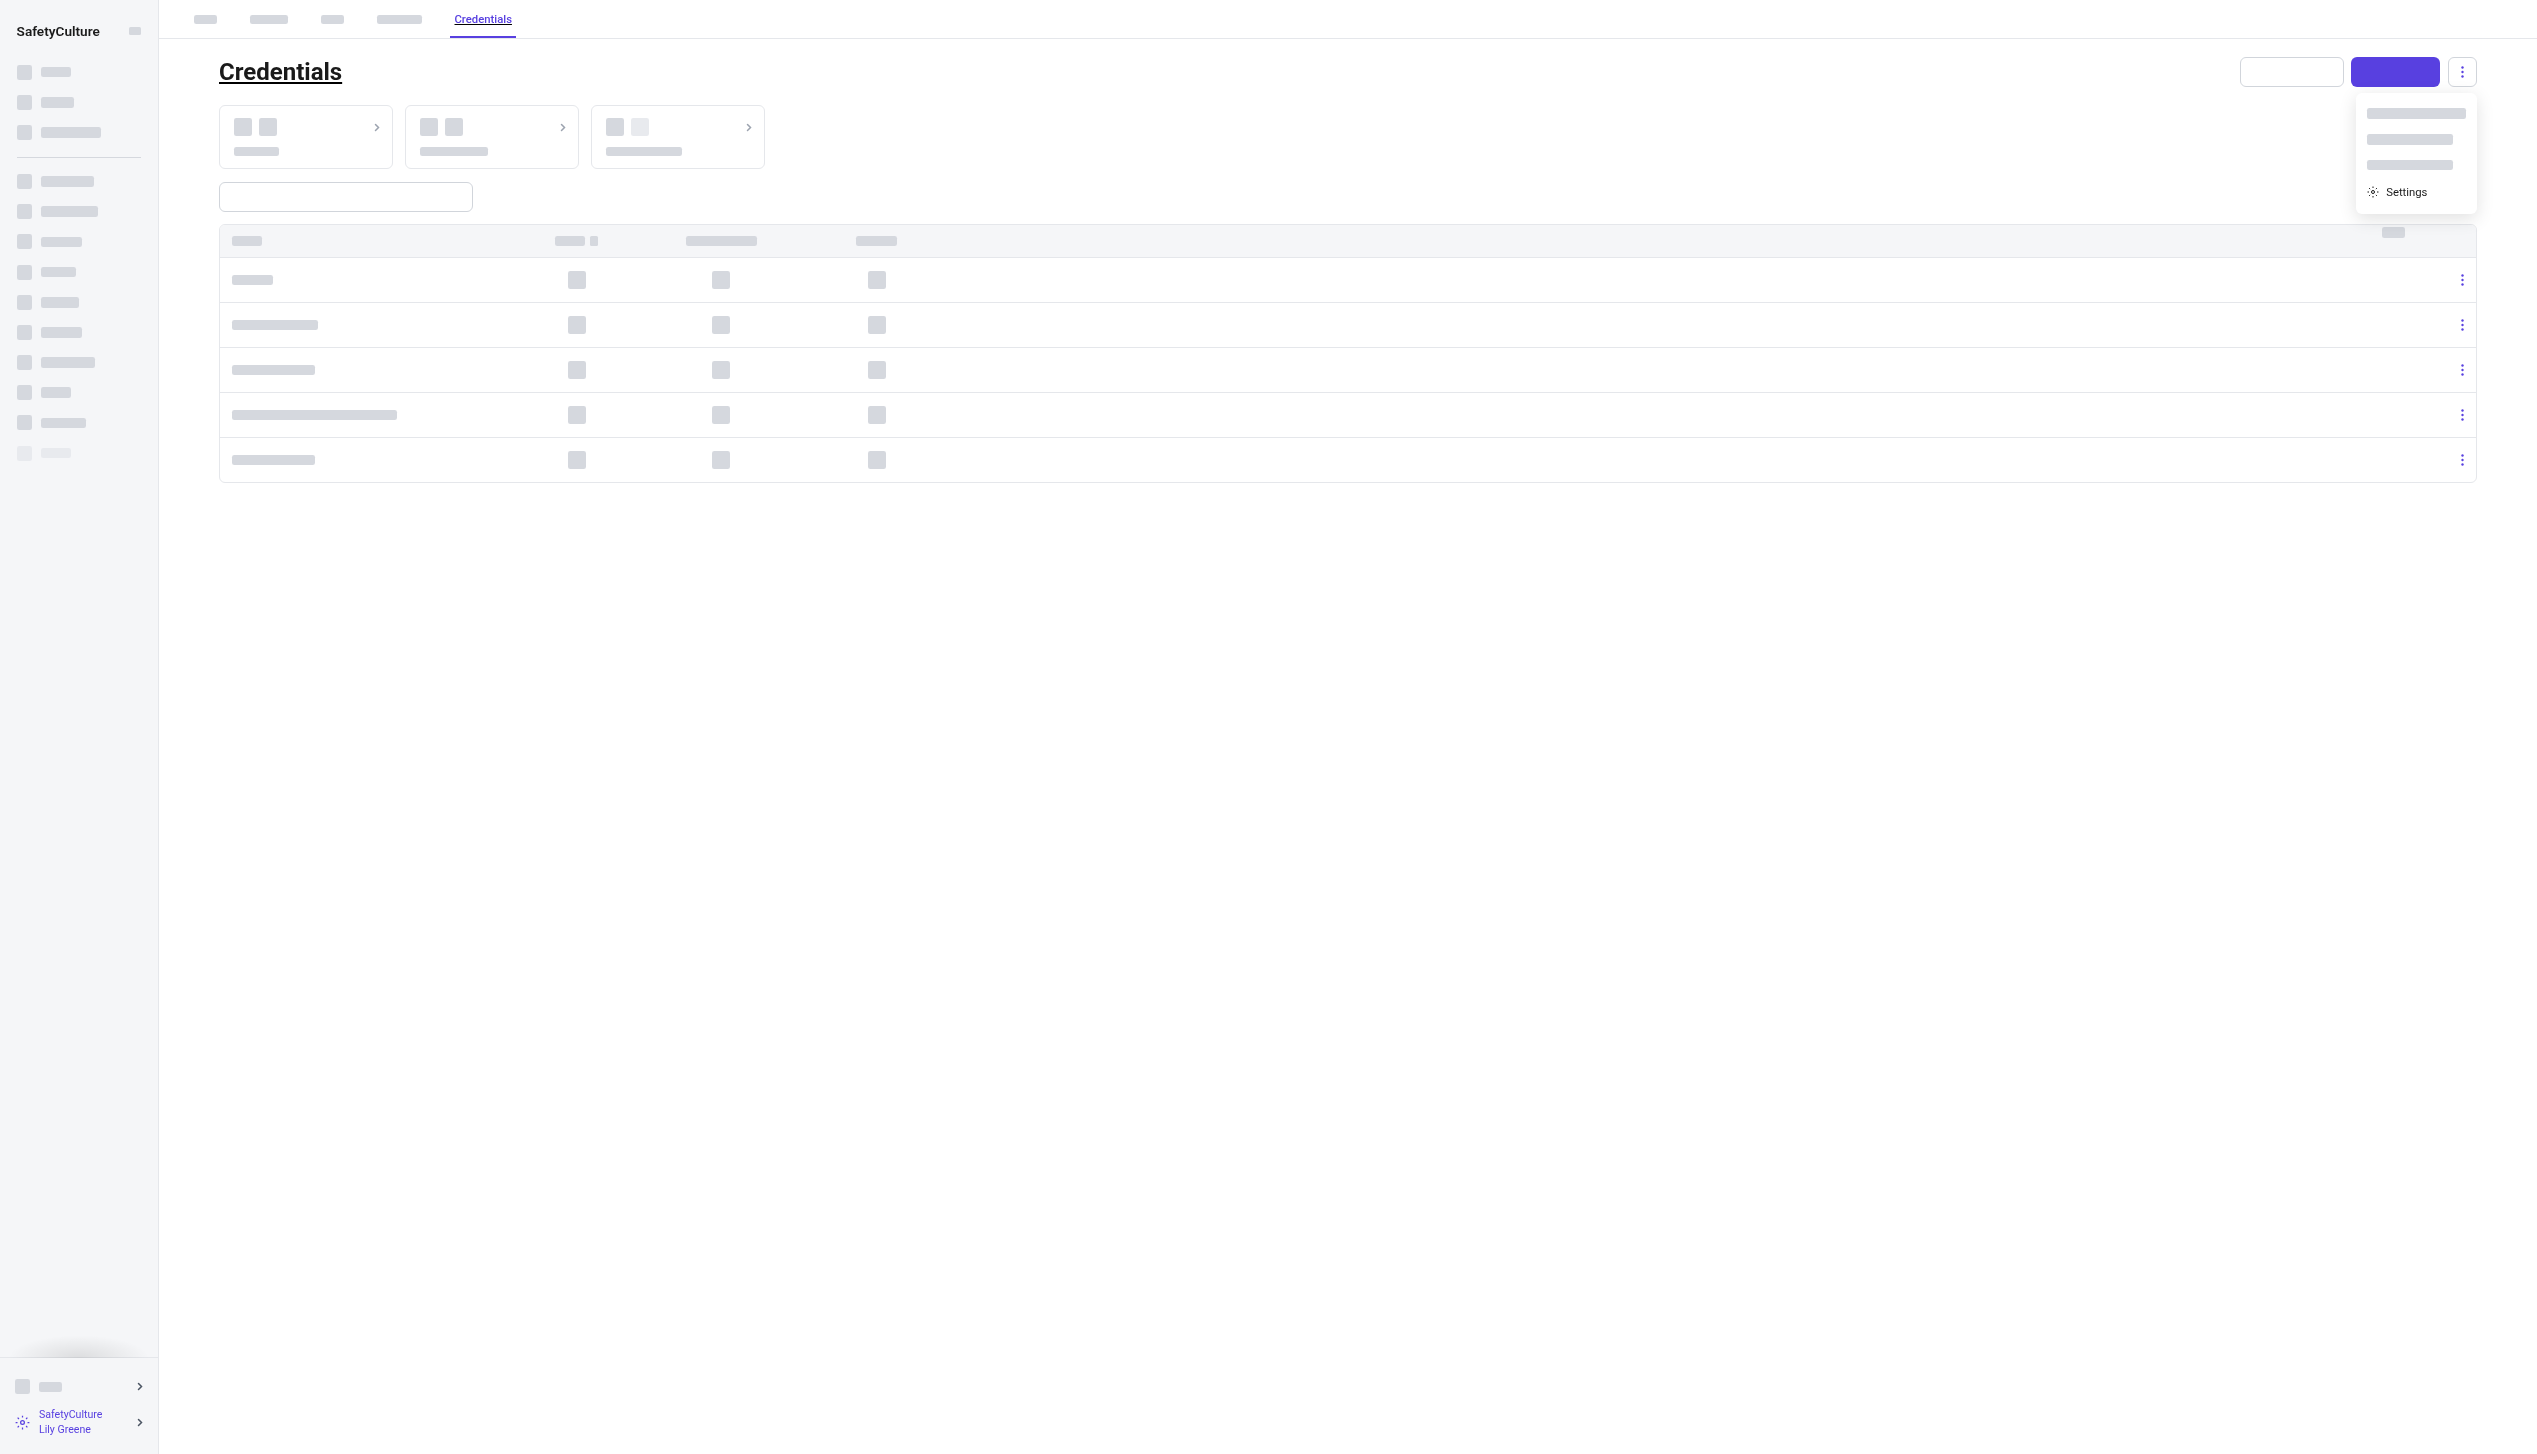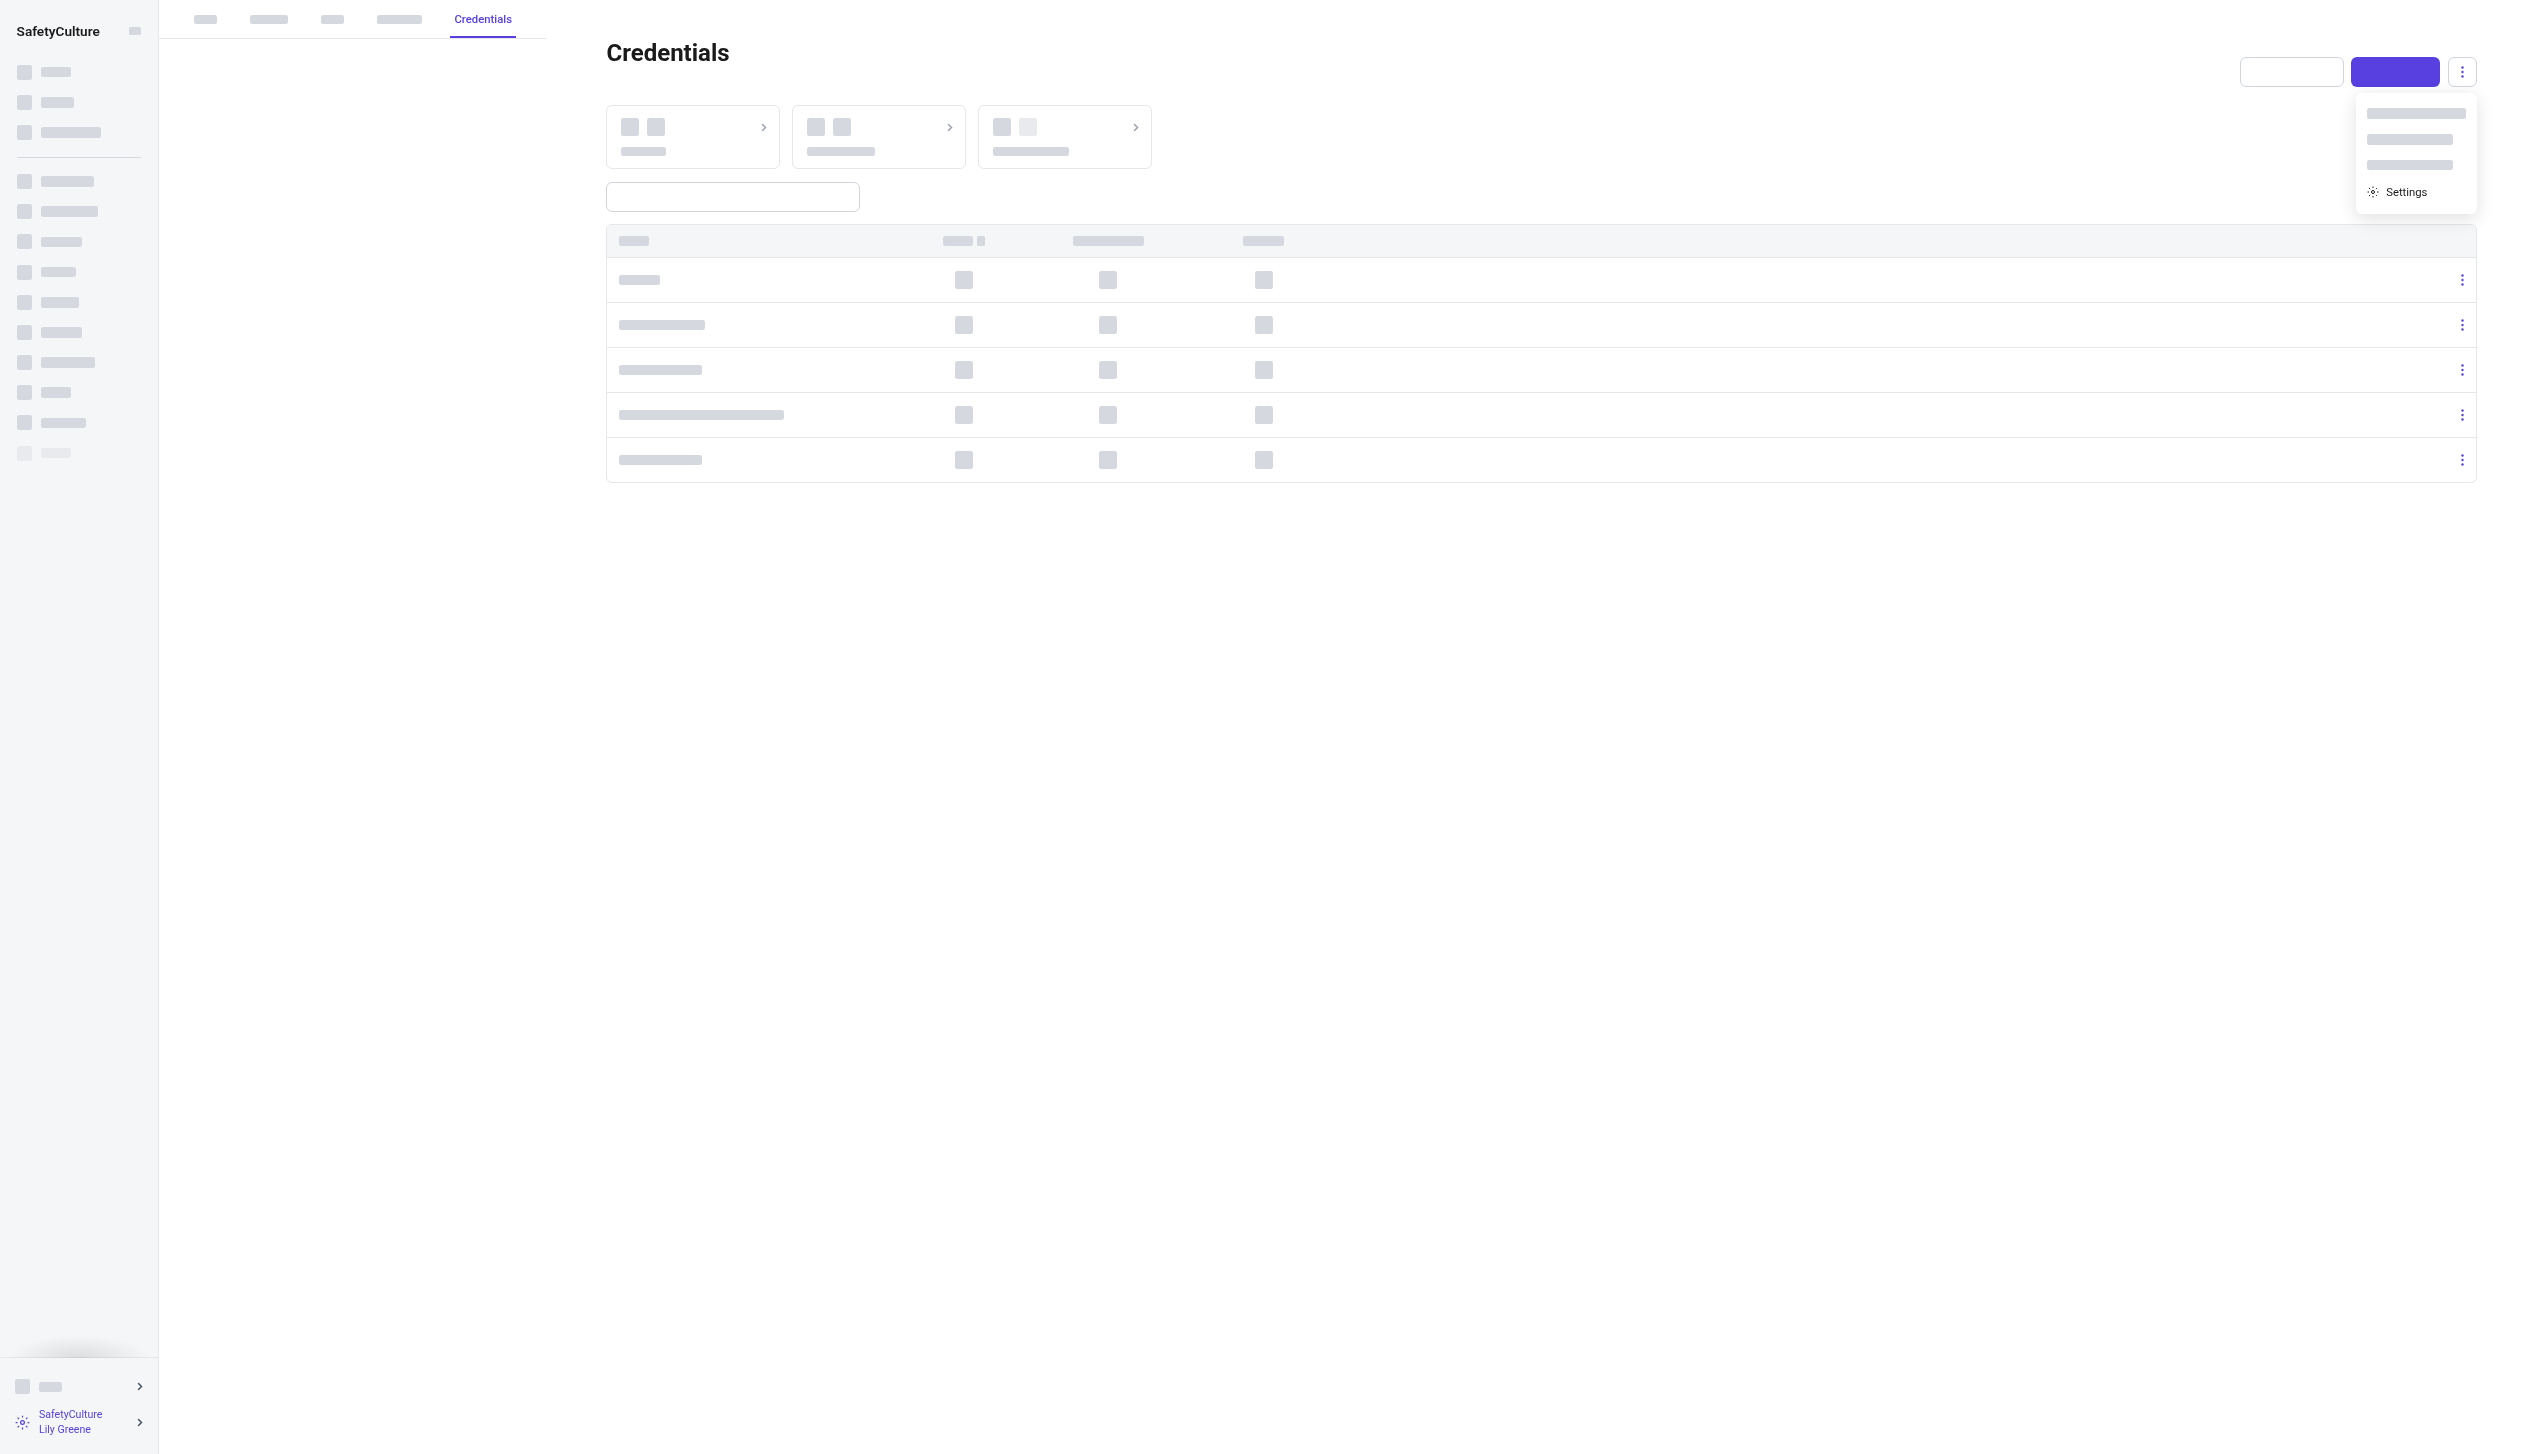--- a/index.html
+++ b/index.html
@@ -141,22 +141,23 @@
       flex-direction: column;
       color: #5840e0;
       font-size: 10.6px;
       line-height: 1.4;
     }
     
     
     .main {
       flex: 1;
       display: flex;
-      flex-direction: row;
+      flex-direction: column;
       overflow: hidden;
+      text-decoration: underline;
     }
     
     .tabs-bar {
       display: flex;
       align-items: center;
       gap: 24px;
       padding: 0 30px;
       border-bottom: 0.8px solid #e5e7eb;
       height: 39px;
     }
@@ -209,21 +210,20 @@
       font-size: 24px;
       font-weight: 700;
       color: #1a1a1a;
     }
     
     .header-actions {
       display: flex;
       align-items: flex-start;
       gap: 7.6px;
       position: relative;
-      margin-top: 39px;
     }
     
     .btn-outline {
       width: 104px;
       height: 30px;
       border: 0.8px solid #d1d5db;
       border-radius: 6px;
       background: #fff;
       cursor: pointer;
     }

